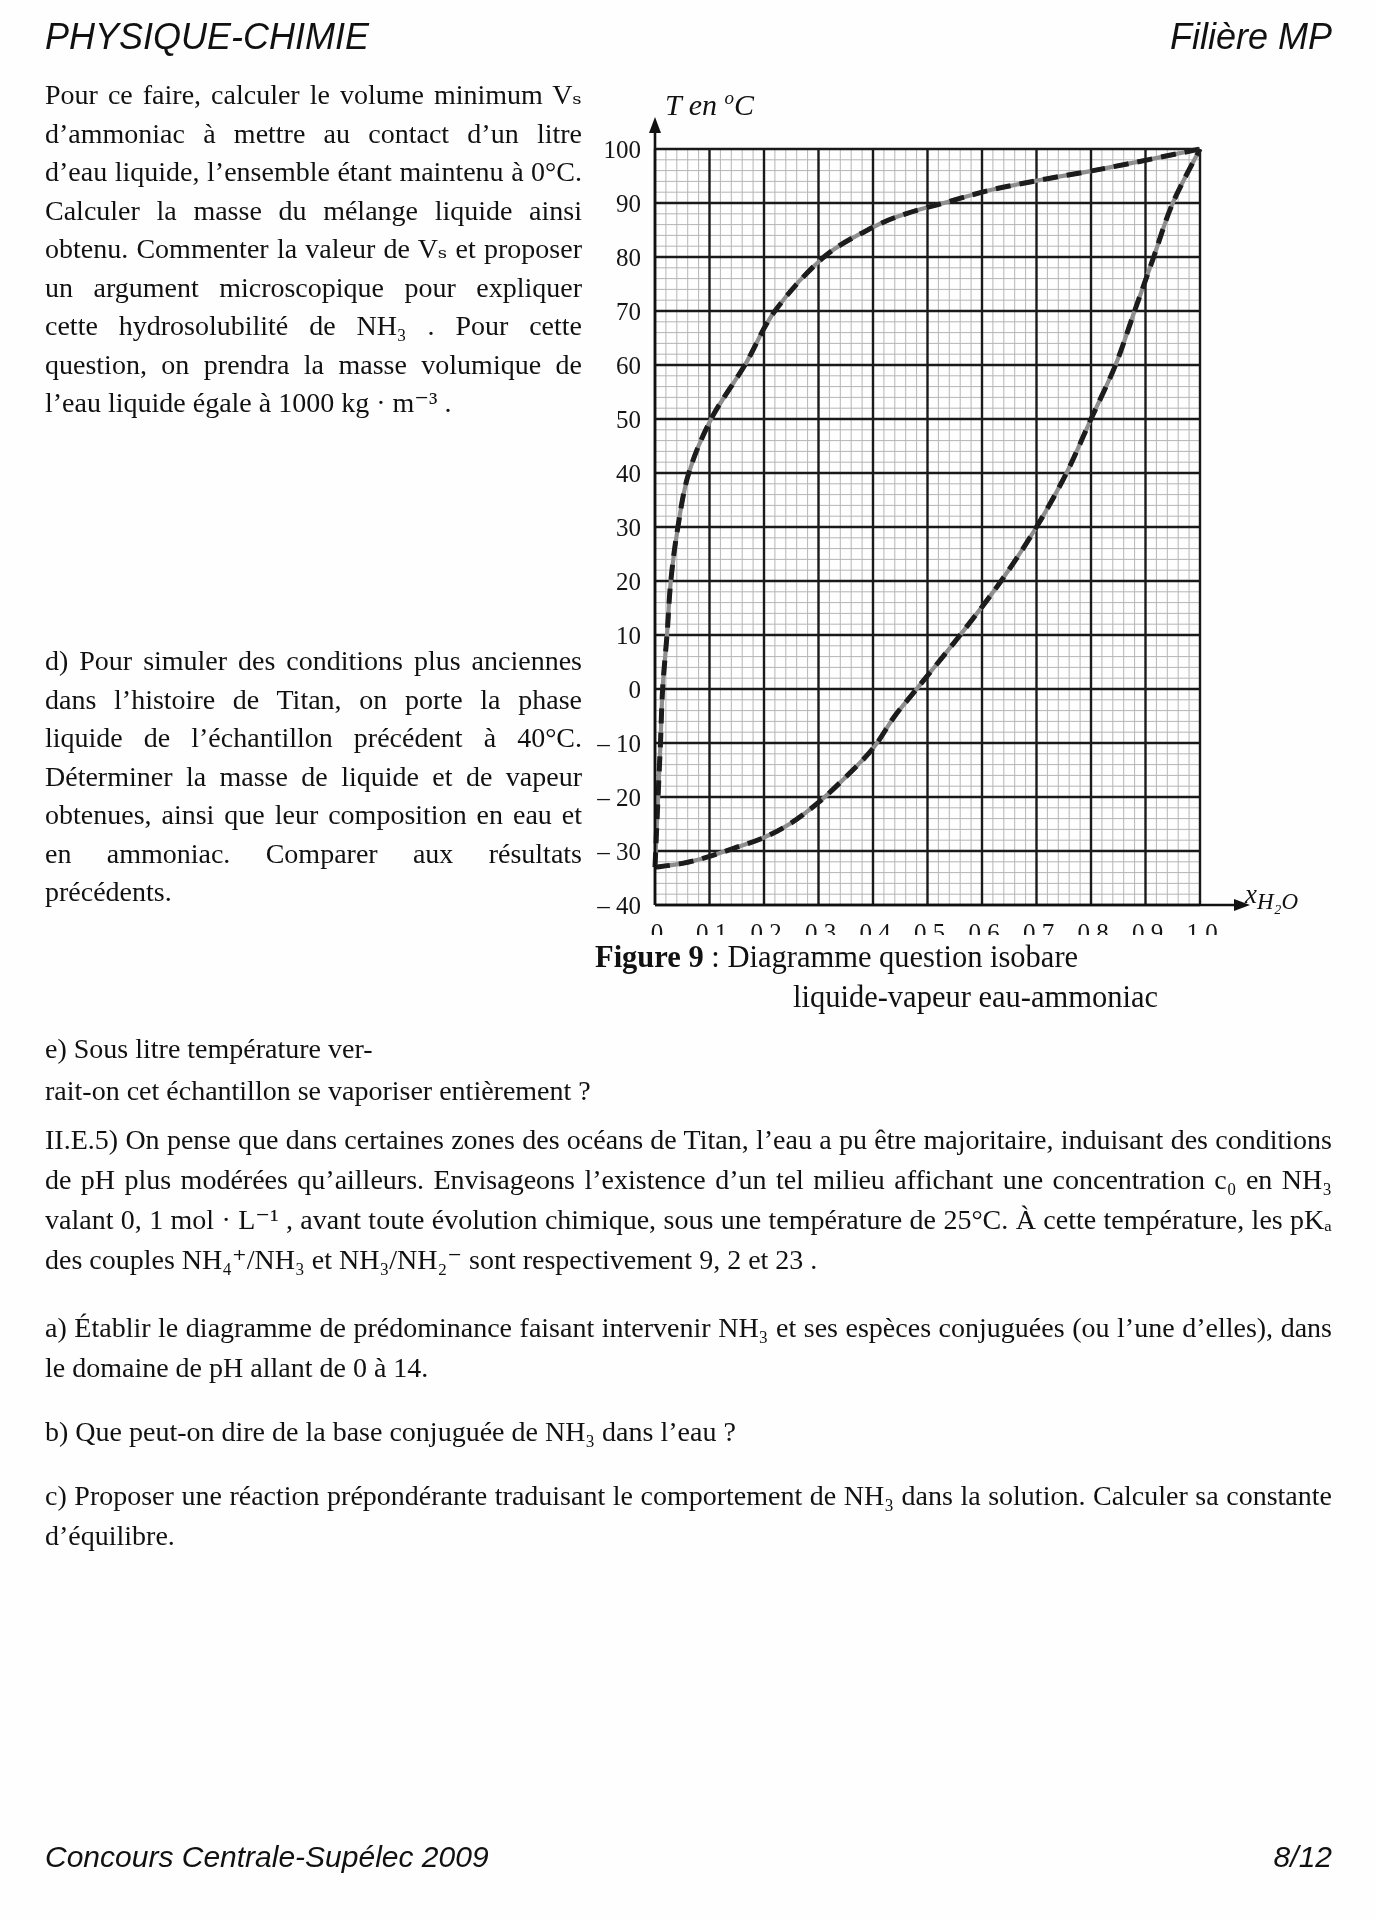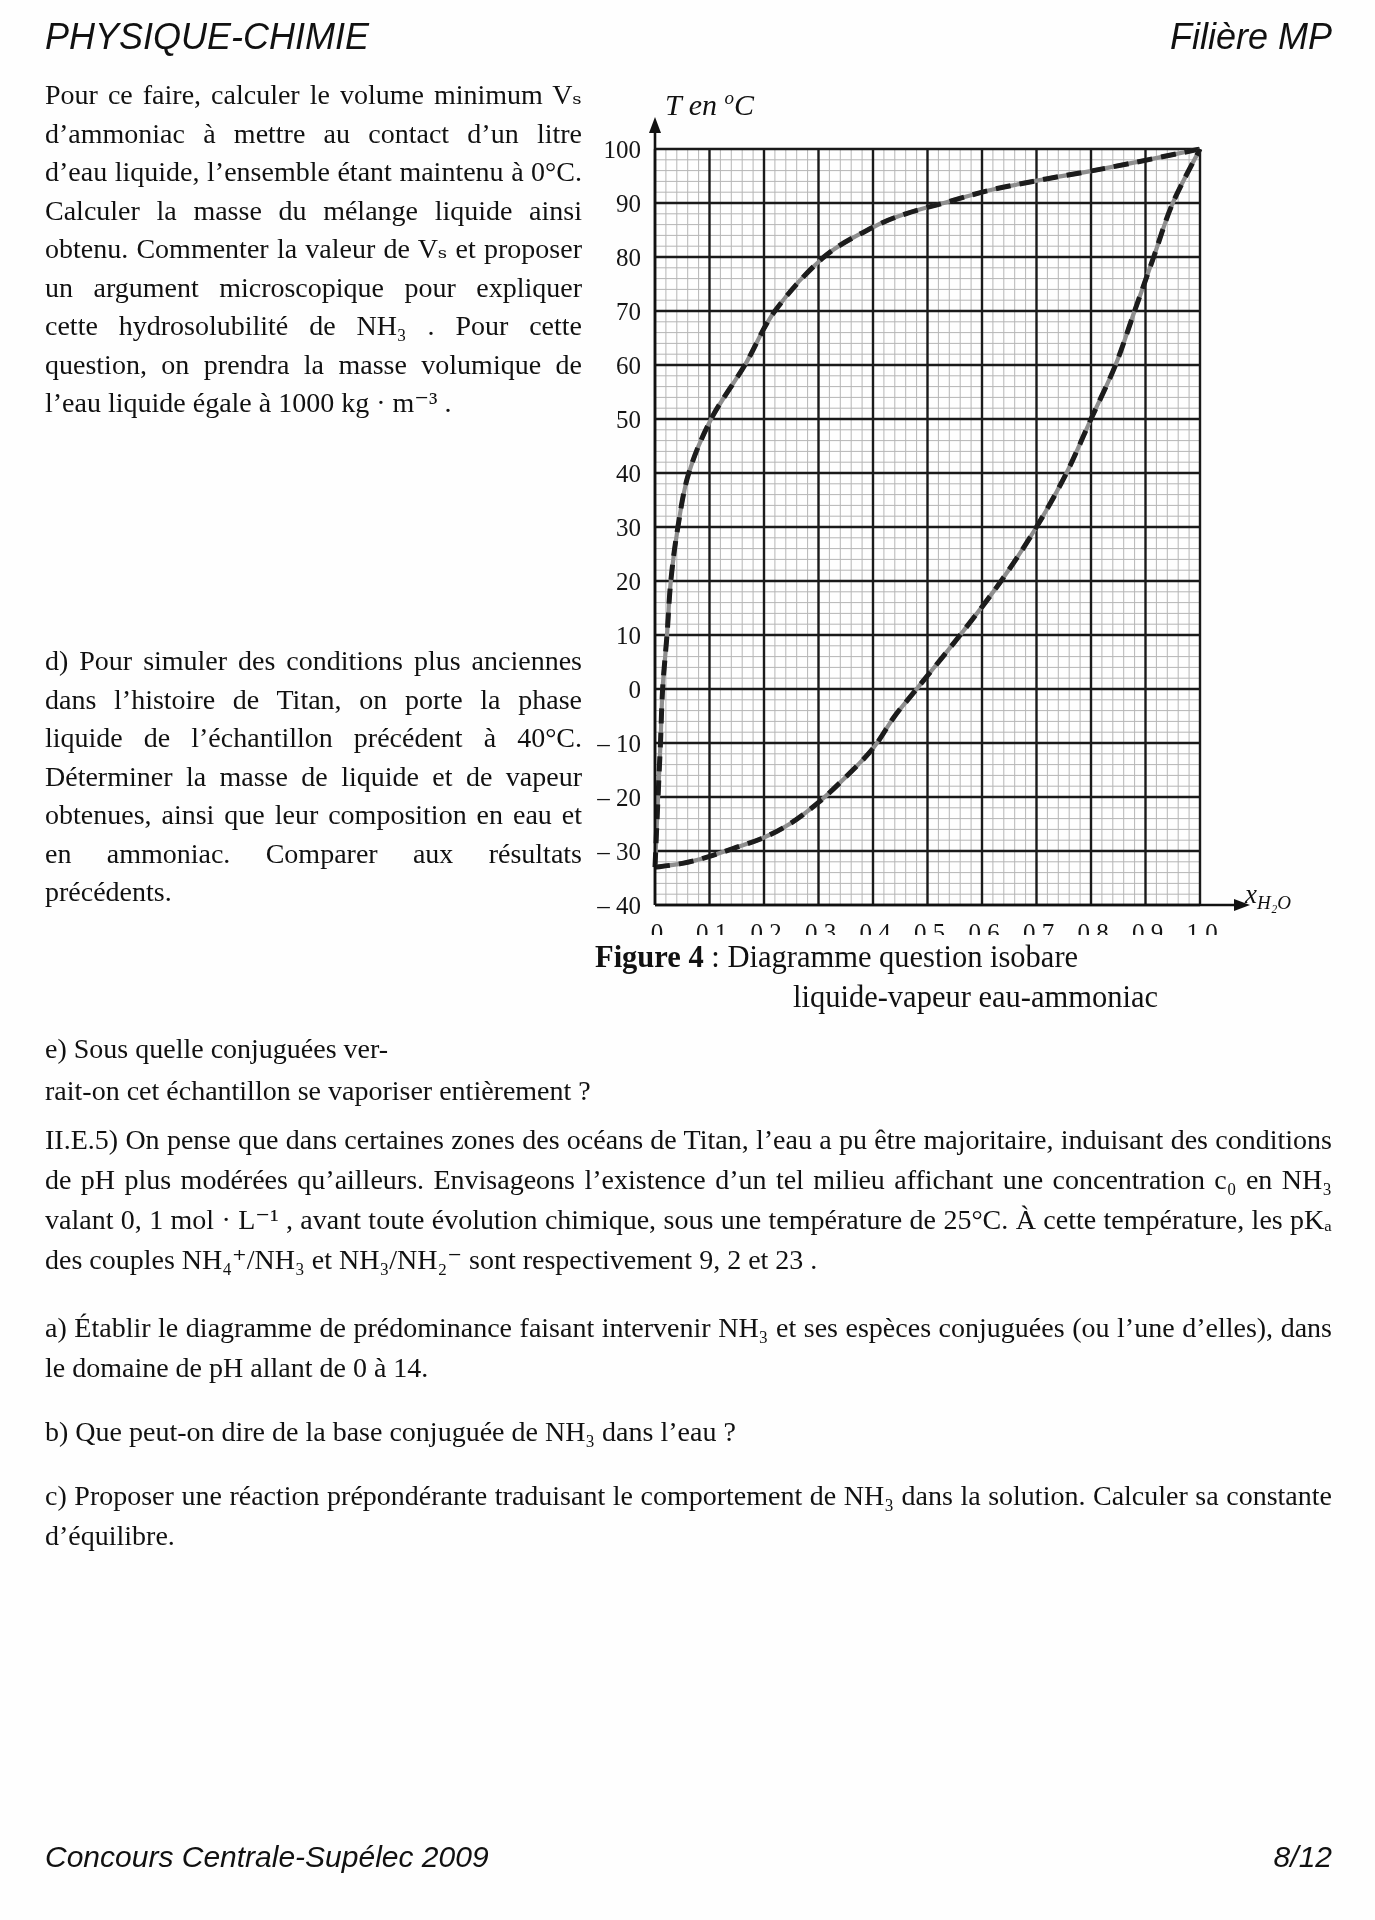--- a/index.html
+++ b/index.html
@@ -12,38 +12,38 @@
   .para{font-size:28px;line-height:38.5px;text-align:justify;}
   .colL{position:absolute;left:45px;width:537px;}
   .wide{position:absolute;left:45px;width:1289px;}
   .fw p{margin:0 2px 24px 0;}
   .fw{font-size:28px;line-height:40px;text-align:justify;}
   .chartwrap{position:absolute;left:595px;top:85px;width:760px;height:975px;}
   svg text{font-family:"Liberation Serif","DejaVu Serif","DejaVu Sans",serif;font-size:25px;fill:#151515;}
   .ytitle{position:absolute;left:70px;top:2px;font-style:italic;font-size:30px;}
   .ytitle sup{font-size:19px;}
   .xtitle{position:absolute;left:650px;top:794px;font-style:italic;font-size:27px;}
-  .xtitle sub{font-size:19px;}
+  .xtitle sub{font-size:23px;}
   .caption{position:absolute;left:0px;top:852px;width:756px;font-size:30.5px;line-height:40px;}
   .caption .l2{margin-left:198px;}
   .nosel{user-select:none;}
 </style>
 </head>
 <body>
 
 <div class="page">
 
   <div class="hdr">
     <span>PHYSIQUE-CHIMIE</span>
     <span>Filière MP</span>
   </div>
 
   <div class="colL para" style="top:76px;">Pour ce faire, calculer le volume minimum Vₛ d’ammoniac à mettre au contact d’un litre d’eau liquide, l’ensemble étant maintenu à 0°C. Calculer la masse du mélange liquide ainsi obtenu. Commenter la valeur de Vₛ et proposer un argument microscopique pour expliquer cette hydrosolubilité de NH₃ . Pour cette question, on prendra la masse volumique de l’eau liquide égale à 1000 kg · m⁻³ .</div>
   <div class="colL para" style="top:642px;">d) Pour simuler des conditions plus anciennes dans l’histoire de Titan, on porte la phase liquide de l’échantillon précédent à 40°C. Déterminer la masse de liquide et de vapeur obtenues, ainsi que leur composition en eau et en ammoniac. Comparer aux résultats précédents.</div>
-  <div class="colL para" style="top:1030px;text-align:left;">e)  Sous quelle conjuguées ver-</div>
+  <div class="colL para" style="top:1030px;text-align:left;">e)  Sous litre température ver-</div>
   <div class="para" style="position:absolute;left:45px;top:1072px;width:760px;text-align:left;">rait-on cet échantillon se vaporiser entièrement ?</div>
 
   <div class="chartwrap nosel">
     <svg id="chart-svg" width="760" height="850" viewBox="0 0 760 850">
         <g>
           <line x1="70.9" y1="64" x2="70.9" y2="820" stroke="#b6b6b6" stroke-width="1"></line>
           <line x1="81.8" y1="64" x2="81.8" y2="820" stroke="#b6b6b6" stroke-width="1"></line>
           <line x1="92.69999999999999" y1="64" x2="92.69999999999999" y2="820" stroke="#b6b6b6" stroke-width="1"></line>
           <line x1="103.6" y1="64" x2="103.6" y2="820" stroke="#b6b6b6" stroke-width="1"></line>
           <line x1="125.39999999999999" y1="64" x2="125.39999999999999" y2="820" stroke="#b6b6b6" stroke-width="1"></line>
@@ -206,21 +206,21 @@
           <text x="389" y="856" text-anchor="middle">0.6</text>
           <text x="443.5" y="856" text-anchor="middle">0.7</text>
           <text x="498" y="856" text-anchor="middle">0.8</text>
           <text x="552.5" y="856" text-anchor="middle">0.9</text>
           <text x="607" y="856" text-anchor="middle">1.0</text>
         </g>
       </svg>
     <div class="ytitle"><i><span>T en </span><sup>o</sup><span>C</span></i></div>
     <div class="xtitle"><i><span>x</span><sub>H₂O</sub></i></div>
     <div class="caption">
-      <div><b>Figure 4</b><span> : </span><span>Diagramme question isobare</span></div>
+      <div><b>Figure 9</b><span> : </span><span>Diagramme question isobare</span></div>
       <div class="l2">liquide-vapeur eau-ammoniac</div>
     </div>
   </div>
 
   <div class="wide fw" style="top:1120px;">
     <p style="margin-bottom:28px;">II.E.5)   On pense que dans certaines zones des océans de Titan, l’eau a pu être majoritaire, induisant des conditions de pH plus modérées qu’ailleurs. Envisageons l’existence d’un tel milieu affichant une concentration c₀ en NH₃ valant 0, 1 mol · L⁻¹ , avant toute évolution chimique, sous une température de 25°C. À cette température, les pKₐ des couples NH₄⁺/NH₃ et NH₃/NH₂⁻ sont respectivement 9, 2 et 23 .</p>
     <p>a)  Établir le diagramme de prédominance faisant intervenir NH₃ et ses espèces conjuguées (ou l’une d’elles), dans le domaine de pH allant de 0 à 14.</p>
     <p>b)  Que peut-on dire de la base conjuguée de NH₃ dans l’eau ?</p>
     <p>c)  Proposer une réaction prépondérante traduisant le comportement de NH₃ dans la solution. Calculer sa constante d’équilibre.</p>
   </div>

